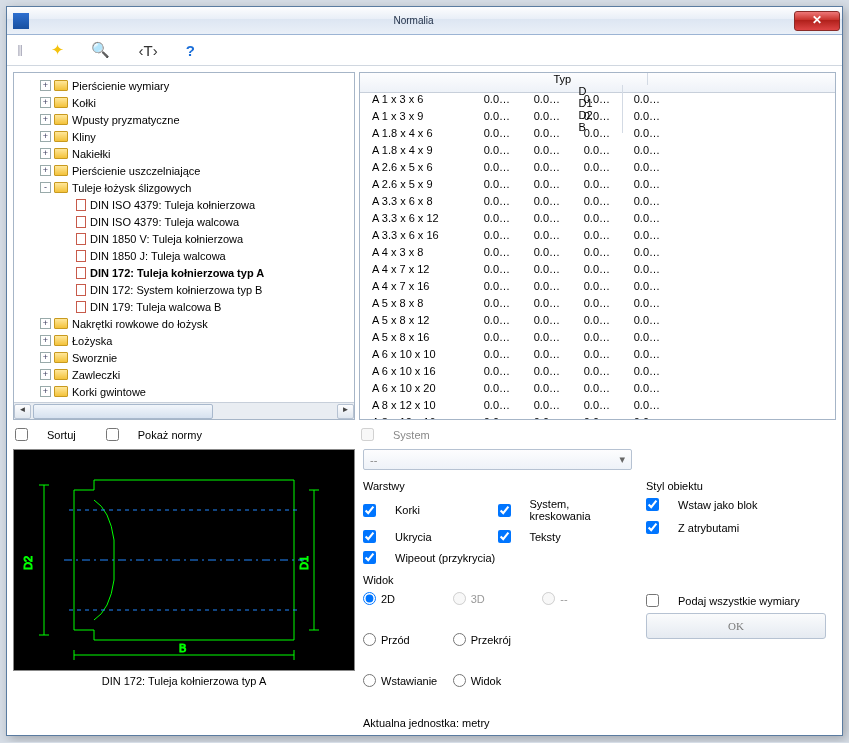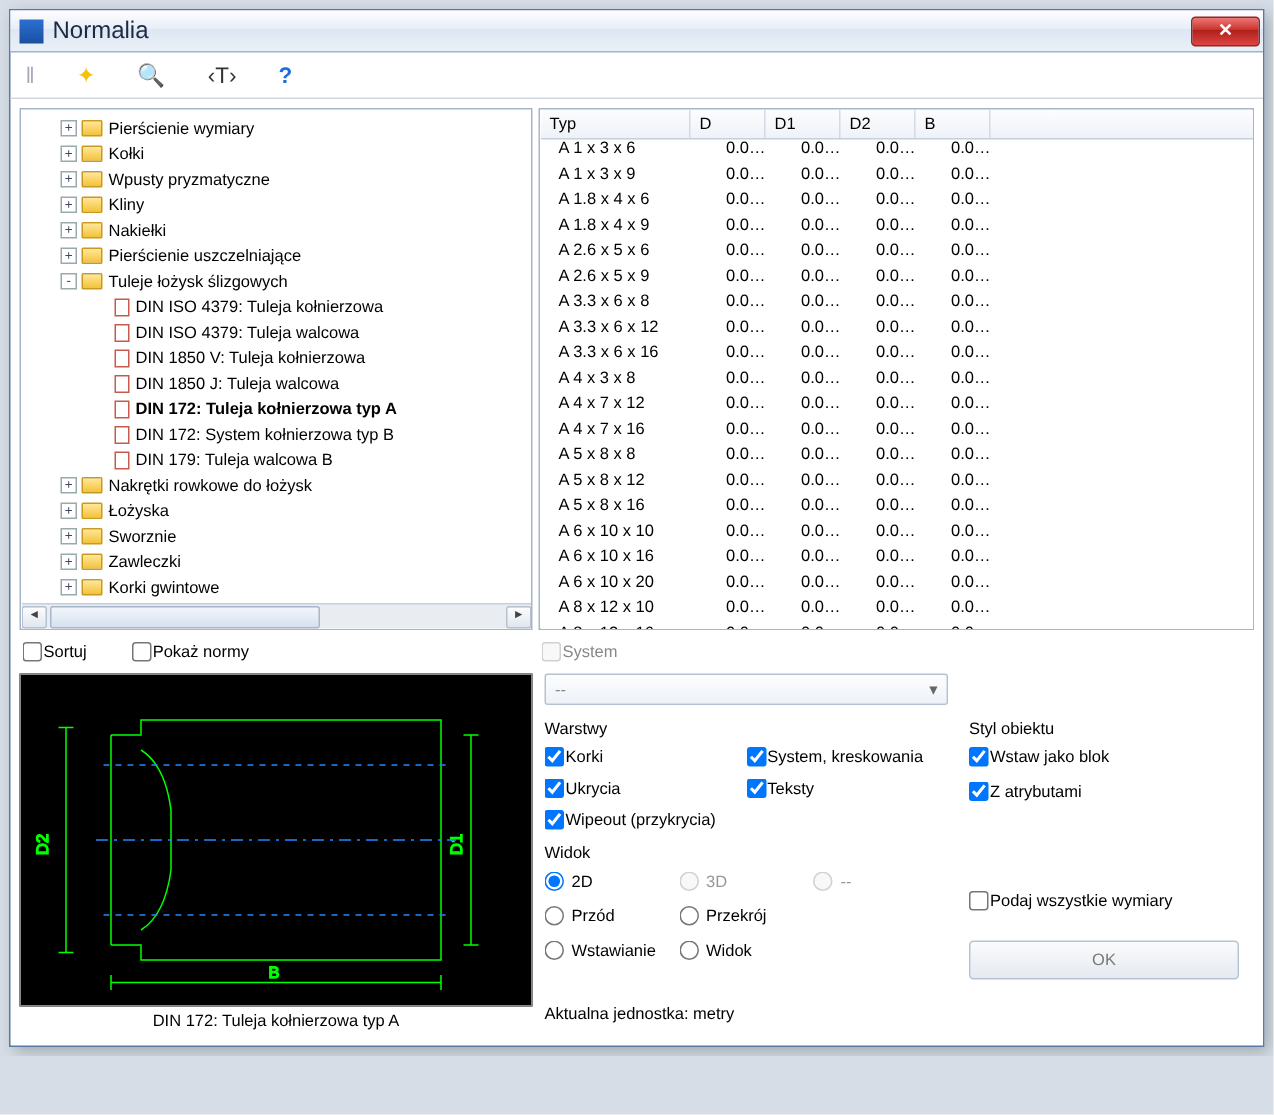--- a/index.html
+++ b/index.html
@@ -1,67 +1,67 @@
 <!DOCTYPE html>
 <html><head>
 <meta charset="utf-8">
 <style>
 * { box-sizing: border-box; margin: 0; padding: 0; font-family: "Segoe UI", Tahoma, sans-serif; font-size: 11px; }
 body { background: #d6dde6; padding: 6px; }
 .window { background: #fff; border: 1px solid #5a7ba0; box-shadow: 3px 3px 10px rgba(0,0,0,0.25); }
 .titlebar { display: flex; align-items: center; height: 28px; background: linear-gradient(#fdfdfe,#e8eef7 45%,#dde6f2 46%,#eaf0f8); border-bottom: 1px solid #9cb4d4; }
 .title-icon { width: 16px; height: 16px; margin: 0 6px; background: linear-gradient(#2d6fd0,#1850a0); }
-.title-text { flex: 1; color: #1b2b44; font-size: 16px; }
+.title-text { flex: 1; color: #1b2b44; font-size: 10px; text-align: center; }
 .close-btn { width: 46px; height: 20px; margin: 0 2px; background: linear-gradient(#e77,#c8312a 45%,#b0201b 46%,#d44); border: 1px solid #8a2b28; border-radius: 3px; color: #fff; text-align: center; line-height: 16px; font-size: 12px; font-weight: bold; }
 .toolbar { display: flex; align-items: center; gap: 28px; padding: 6px 10px; border-bottom: 1px solid #d0d7e0; }
 .toolbar span { font-size: 15px; }
 .content { padding: 6px; }
 .panes { display: flex; gap: 4px; }
 .pane { border: 1px solid #a6b5c7; background: #fff; height: 348px; overflow: auto; position: relative; }
 .tree-pane { width: 342px; }
 .table-pane { flex: 1; }
 .tree { padding: 4px 4px 4px 4px; }
 .tree-row { display: flex; align-items: center; height: 17px; white-space: nowrap; }
 .indent { display: inline-block; }
 .expander { display: inline-block; width: 11px; height: 11px; border: 1px solid #9aa; text-align: center; line-height: 8px; font-size: 9px; margin-right: 3px; color: #446; background: #fff; }
 .expander.blank { border: none; background: transparent; }
 .folder-icon { display: inline-block; width: 14px; height: 11px; background: linear-gradient(#ffe79a,#f3c23a); border: 1px solid #c89a1f; border-radius: 1px; margin-right: 4px; }
 .doc-icon { display: inline-block; width: 10px; height: 12px; border: 1px solid #c75a4a; background: #fff; margin-right: 4px; }
 .bold { font-weight: bold; }
 .hscroll { position: absolute; left: 0; right: 0; bottom: 0; height: 17px; background: #e9edf2; border-top: 1px solid #c7cfda; display: flex; align-items: center; }
 .hsbtn { width: 17px; height: 15px; background: linear-gradient(#fdfdfe,#e0e7ef); border: 1px solid #b6c2d2; border-radius: 2px; text-align: center; font-size: 8px; color: #444; }
 .hstrack { flex: 1; height: 15px; position: relative; }
 .hsthumb { position: absolute; left: 2px; top: 0; width: 180px; height: 15px; background: linear-gradient(#f2f6fb,#d6e1ef); border: 1px solid #a8b8cc; border-radius: 2px; }
-.thead { display: flex; background: linear-gradient(#fdfdfe,#eef2f8); border-bottom: 1px solid #c7cfda; height: 20px; align-items: center; }
+.thead { display: flex; background: linear-gradient(#fdfdfe,#eef2f8); border-bottom: 1px solid #c7cfda; height: 20px; align-items: center; flex-direction: column; }
 .th { padding: 0 6px; border-right: 1px solid #d3dae4; height: 100%; display: flex; align-items: center; }
 .trow { display: flex; height: 17px; align-items: flex-start; padding-left: 6px; }
 .td { padding: 0 6px; }
 .c-typ { width: 100px; }
 .c-d { width: 50px; text-align: right; }
 .opts-row { display: flex; margin-top: 4px; gap: 4px; }
 .opts-left { width: 342px; display: flex; gap: 30px; padding: 4px 2px; }
 .opts-right { flex: 1; padding: 4px 2px; }
-.chk { display: flex; align-items: center; gap: 1px; }
+.chk { display: flex; align-items: center; gap: 19px; }
 .chk input { width: 13px; height: 13px; }
 .lower { display: flex; gap: 8px; margin-top: 4px; }
 .preview-col { width: 342px; }
 .preview { width: 100%; height: 222px; background: #000; border: 1px solid #888; }
 .preview-caption { text-align: center; padding: 4px 0; }
 .settings-col { flex: 1; display: flex; gap: 14px; }
 .settings-main { flex: 1; }
 .settings-side { width: 190px; }
 .dropdown { width: 100%; height: 21px; border: 1px solid #b6c2d2; background: linear-gradient(#fdfdfe,#eef2f8); border-radius: 2px; display: flex; align-items: center; padding: 0 6px; color: #888; margin-bottom: 10px; position: relative; }
 .dropdown::after { content: "▾"; position: absolute; right: 6px; color: #666; }
 .group-label { margin-bottom: 6px; }
 .chk-grid { display: grid; grid-template-columns: 1fr 1fr; row-gap: 8px; margin-bottom: 10px; }
-.radio-grid { display: grid; grid-template-columns: 1fr 1fr 1fr; row-gap: 10px; }
+.radio-grid { display: grid; grid-template-columns: 1fr 1fr 1fr; row-gap: 28px; }
 .rad { display: flex; align-items: center; gap: 5px; }
 .rad input { width: 13px; height: 13px; }
 .unit-label { margin-top: 30px; }
-.ok-btn { width: 180px; height: 26px; margin-top: 20px; background: linear-gradient(#fafbfc,#e5eaf1); border: 1px solid #b6c2d2; border-radius: 3px; color: #7a7a7a; }
+.ok-btn { width: 180px; height: 26px; margin-top: 6px; background: linear-gradient(#fafbfc,#e5eaf1); border: 1px solid #b6c2d2; border-radius: 3px; color: #7a7a7a; font-family: Liberation Serif, serif; }
 .right-bottom { margin-top: 60px; }
 .tree-pad { padding-bottom: 18px; }
 </style>
 </head>
 <body>
 
 <div class="window">
   <div class="titlebar">
     <div class="title-icon"></div>
     <div class="title-text">Normalia</div>

